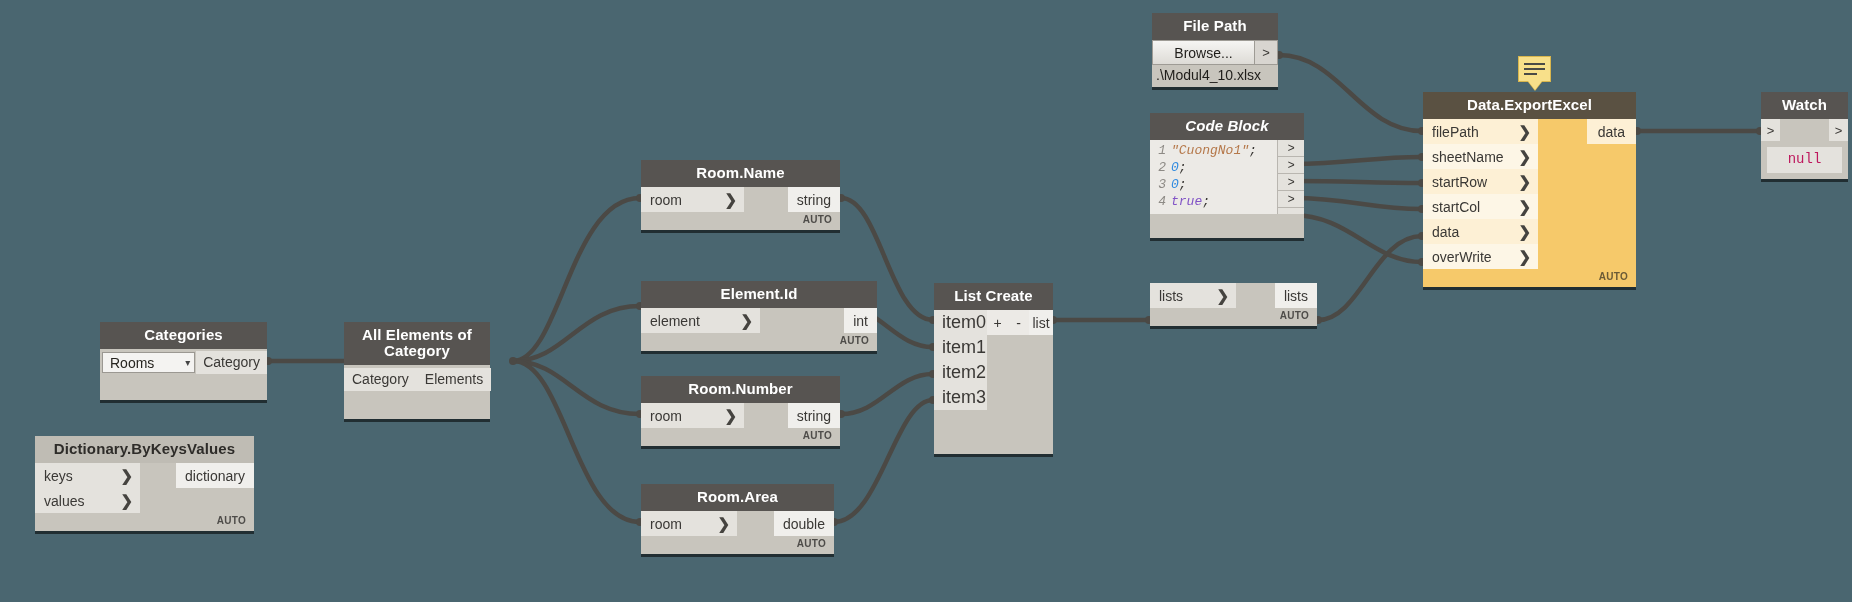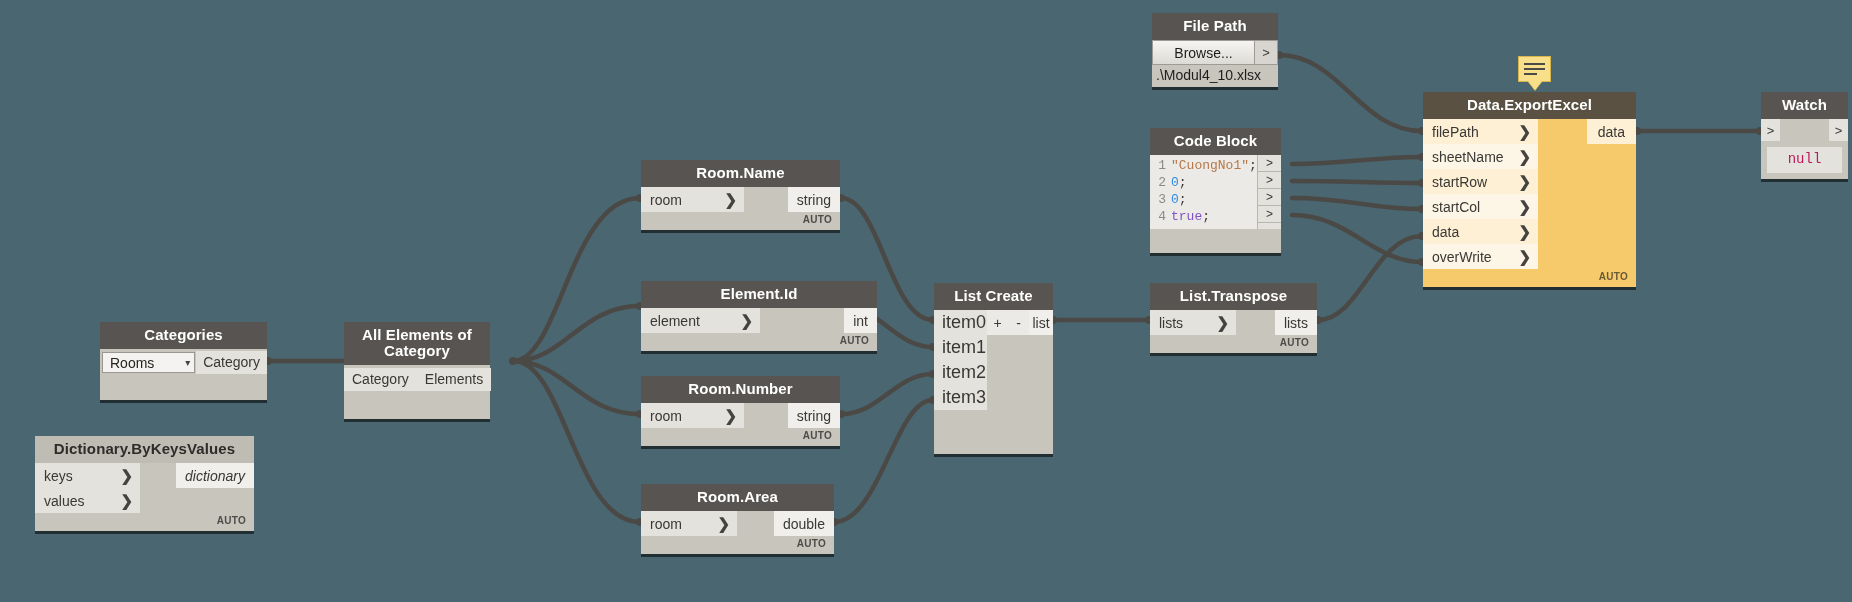--- a/index.html
+++ b/index.html
@@ -148,21 +148,21 @@
 
   
   #node-dict { left: 35px; top: 436px; width: 219px; }
   #node-dict .hdr { background: #bfbcb4; color: #2e2c29; }
   #node-dict .inport { width: 105px; }
   #node-dict .outport {
     background: #f0efec;
     position: absolute;
     right: 0; top: 0;
     height: 25px;
-    display: flex; align-items: center; font-style: italic;
+    display: flex; align-items: center;
   }
 
   
   .fnode .inport { }
   .fnode .outport { }
 
   #node-roomname   { left: 641px; top: 160px; width: 199px; }
   #node-elementid  { left: 641px; top: 268px; width: 236px; margin-top: 13px; }
   #node-roomnumber { left: 641px; top: 376px; width: 199px; }
   #node-roomarea   { left: 641px; top: 484px; width: 193px; }
@@ -211,21 +211,21 @@
     display: flex; align-items: center; justify-content: center;
   }
   #node-filepath .pathtxt {
     background: #c8c5bd;
     font-size: 14px; color: #1f1d1a;
     padding: 2px 4px 4px 4px;
     white-space: nowrap;
   }
 
   
-  #node-codeblock { left: 1150px; top: 128px; width: 131px; }
+  #node-codeblock { left: 1150px; top: 113px; width: 154px; font-style: italic; }
   #node-codeblock .cbwrap { display: flex; }
   #node-codeblock .cbtext {
     background: #eceae6;
     flex: 1 1 auto;
     padding: 2px 0 4px 0;
     font-family: "Liberation Mono", monospace;
     font-size: 13px;
   }
   #node-codeblock .cbline {
     display: flex; align-items: baseline; height: 17px; line-height: 17px;
@@ -493,21 +493,20 @@
         <div class="lst">list</div>
       </div>
       <div class="item">item1</div>
       <div class="item">item2</div>
       <div class="item">item3</div>
       <div class="pad"></div>
     </div>
   </div>
 
   <div class="node" id="node-transpose">
-    <div class="hdr">List.Transpose</div>
     <div class="body">
       <div class="portrow">
         <div class="inport" style="width:86px">
           <span>lists</span>
           <span class="chev">❯</span>
         </div>
         <div class="spacer"></div>
         <div class="outport">lists</div>
       </div>
       <div class="footer">AUTO</div>

